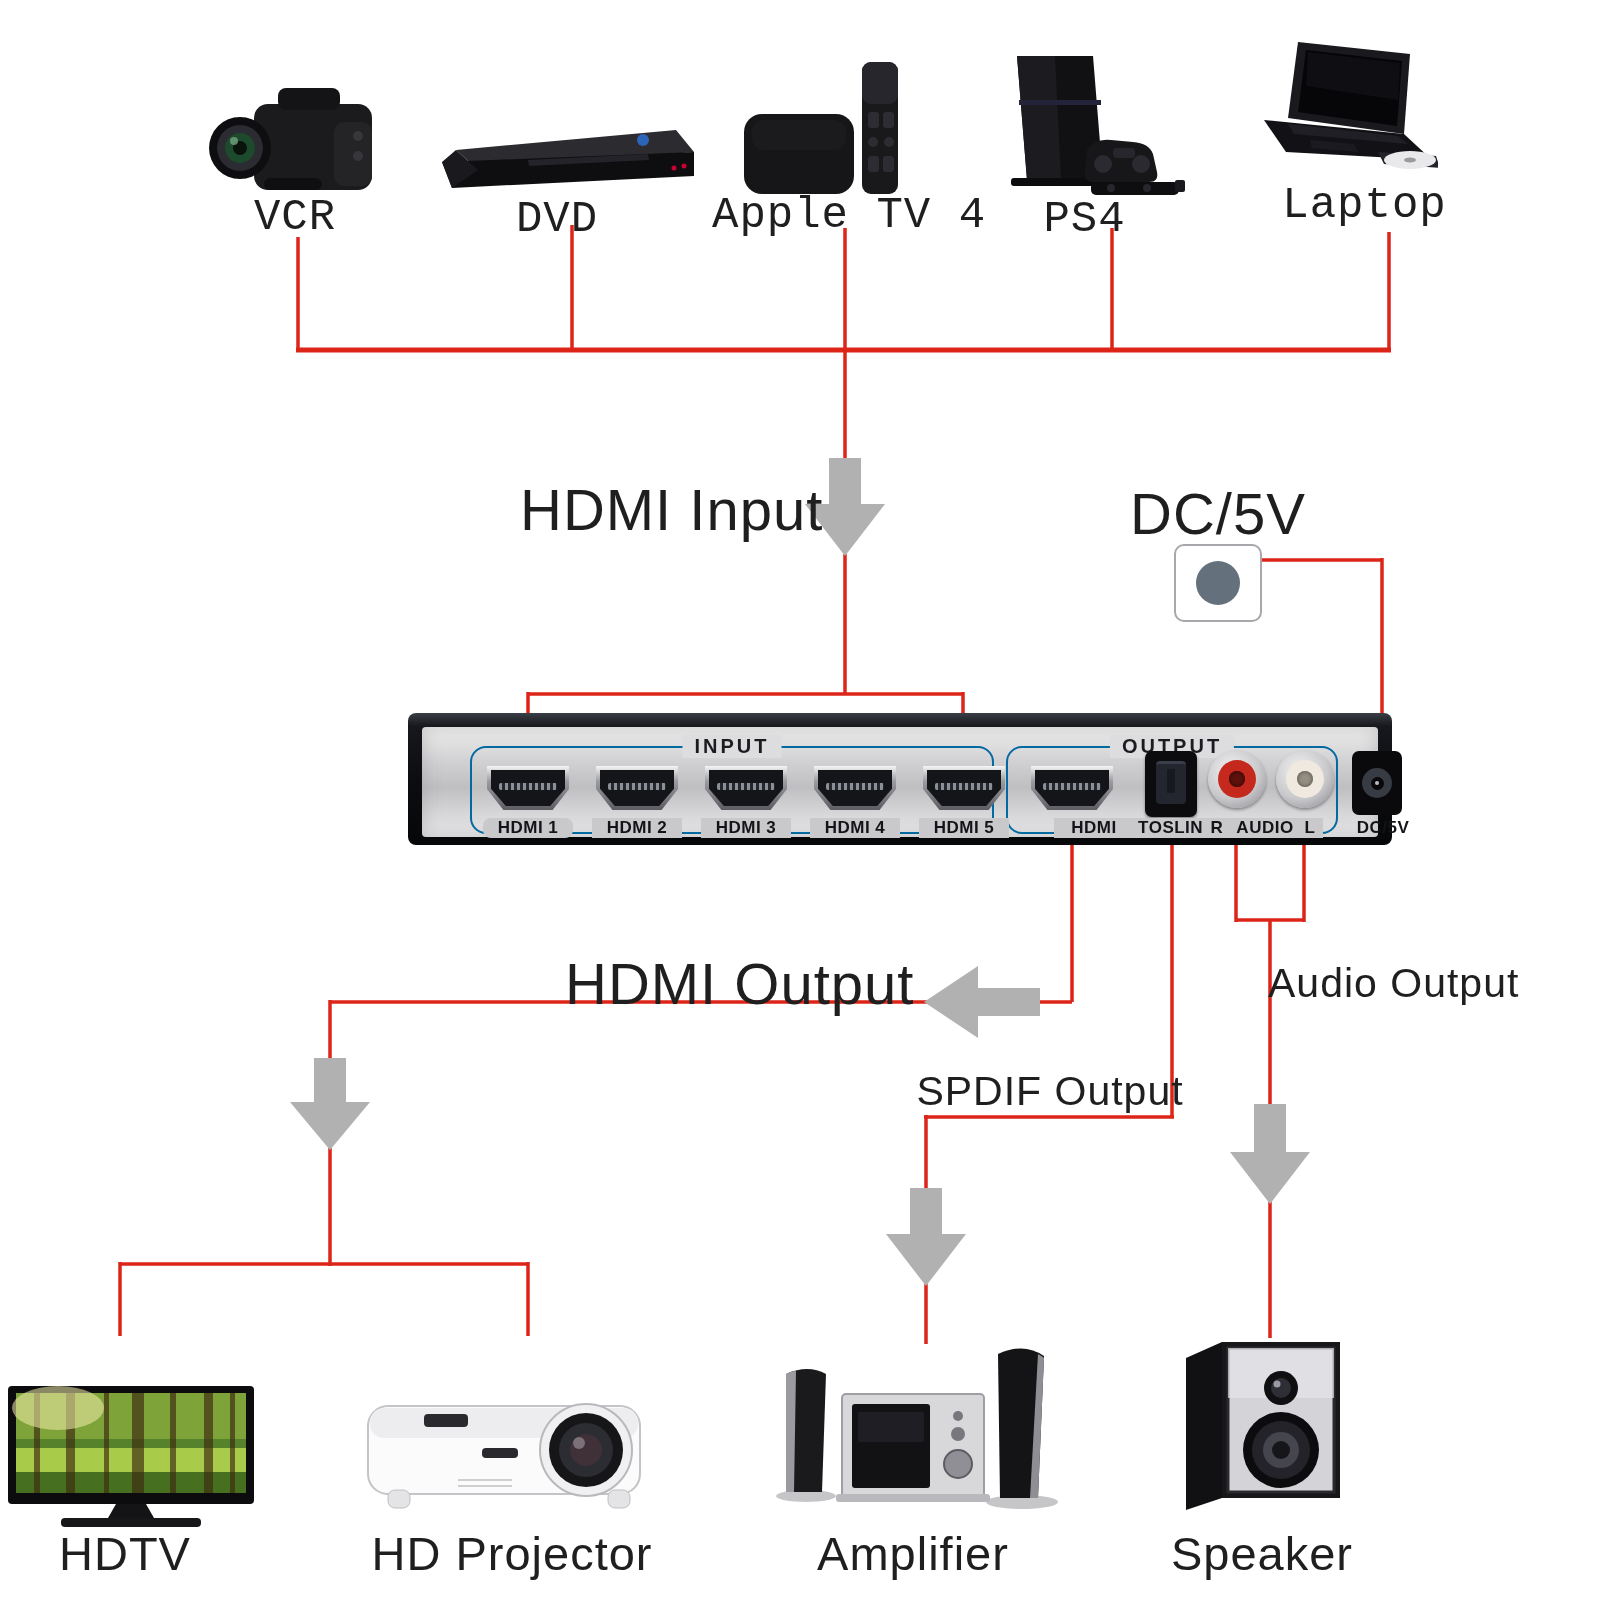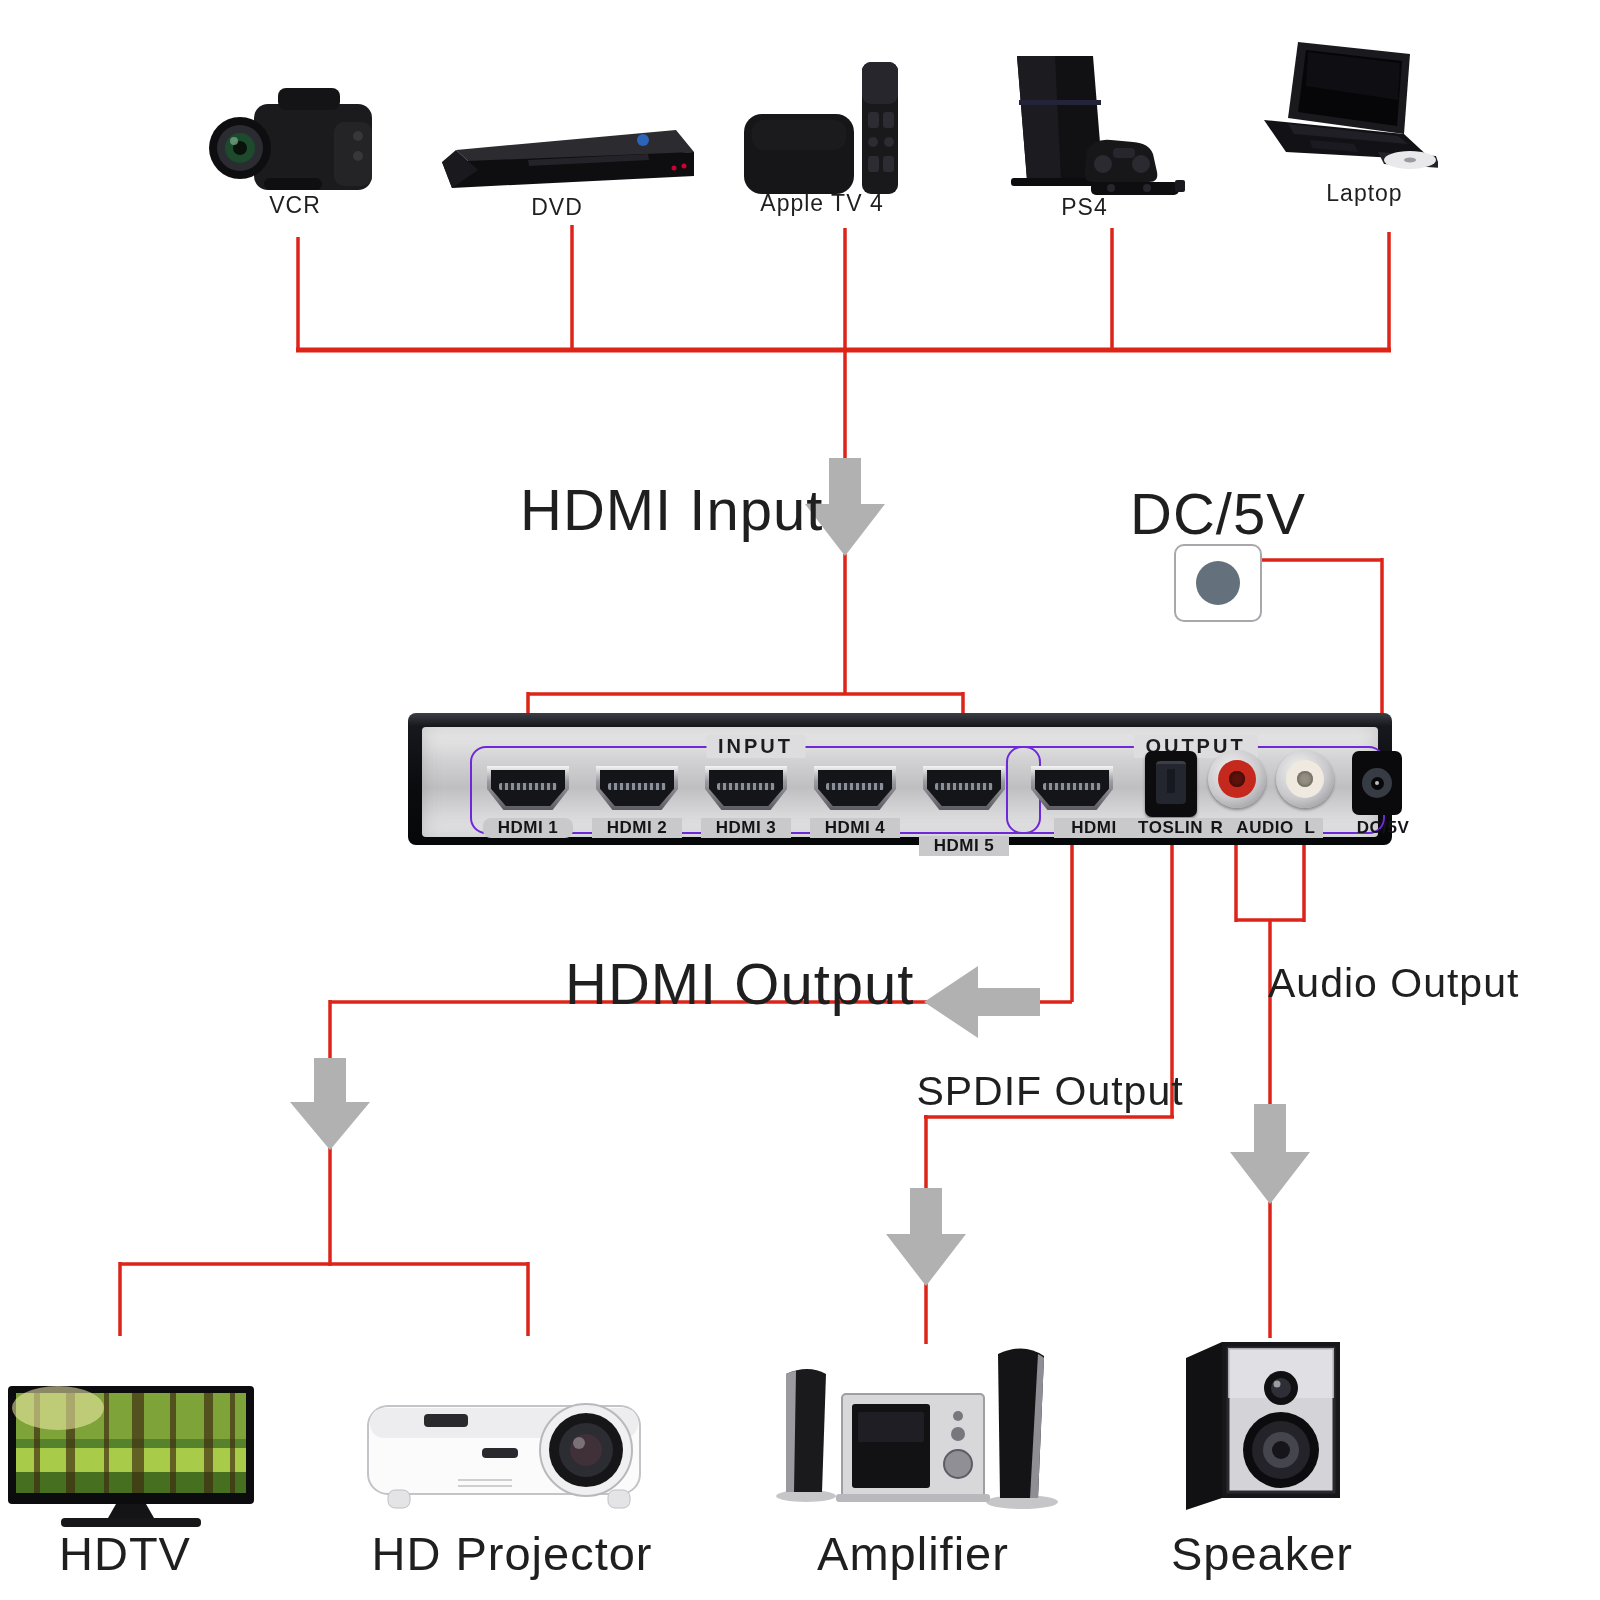--- a/index.html
+++ b/index.html
@@ -1,33 +1,33 @@
 <!DOCTYPE html>
 <html><head>
 <meta charset="utf-8">
 <style>
   html,body{margin:0;padding:0;background:#ffffff;}
   #canvas{position:relative;width:1600px;height:1600px;background:#ffffff;overflow:hidden;
           font-family:"Liberation Sans",sans-serif;color:#1f1f1f;}
   .abs{position:absolute;}
   .lbl{position:absolute;text-align:center;color:#1f1f1f;white-space:nowrap;}
-  .lbl-sm{font-size:23px;letter-spacing:1px;}
+  .lbl-sm{font-size:44px;letter-spacing:1px;font-family:Liberation Mono, monospace;}
   .lbl-lg{font-size:47px;letter-spacing:1px;}
   .lbl-flow{font-size:58px;letter-spacing:1px;}
   .lbl-flow2{font-size:41px;letter-spacing:1px;}
   .icon{position:absolute;}
   .icon svg{display:block;width:100%;height:100%;}
 
   
   #device-body{position:absolute;left:408px;top:713px;width:984px;height:132px;border-radius:8px;
       background:linear-gradient(180deg,#3b3e46 0%,#17181d 10%,#0b0c0f 55%,#060708 100%);}
   #device-face{position:absolute;left:422px;top:727px;width:956px;height:110px;border-radius:4px;
       background:linear-gradient(180deg,#efefef 0%,#d2d2d4 30%,#bfbfc2 55%,#d8d8da 80%,#e9e9ea 100%);
       box-shadow:inset 0 0 18px rgba(120,120,125,.35);}
-  .bracket{position:absolute;border:2px solid #6d28d9;border-radius:16px;padding-left:47px;}
+  .bracket{position:absolute;border:2px solid #0369a1;border-radius:16px;}
   .sec-lbl{position:absolute;top:-13px;left:50%;transform:translateX(-50%);
       font-size:20px;font-weight:600;letter-spacing:3px;background:#dddddf;padding:0 12px;color:#1c1c20;}
   .port-lbl{position:absolute;font-size:17px;font-weight:bold;letter-spacing:.5px;color:#141418;
       background:#c9c9cb;padding:0 7px;line-height:20px;text-align:center;}
   .hdmi-port{position:absolute;width:82px;height:44px;
       clip-path:polygon(0 0,100% 0,100% 52%,80% 100%,20% 100%,0 52%);
       background:linear-gradient(180deg,#f5f5f5,#9a9aa0 35%,#5c5c62);}
   .hdmi-port .in1{position:absolute;left:4px;top:4px;right:4px;bottom:4px;
       clip-path:polygon(0 0,100% 0,100% 52%,80% 100%,20% 100%,0 52%);
       background:#141519;}
@@ -228,21 +228,21 @@
   <div class="abs" style="left:1352px;top:751px;width:50px;height:64px;background:#0a0a0c;border-radius:7px;">
     <div style="position:absolute;left:50%;top:50%;width:30px;height:30px;margin:-15px 0 0 -15px;border-radius:50%;background:#363b44;"></div>
     <div style="position:absolute;left:50%;top:50%;width:13px;height:13px;margin:-6.5px 0 0 -6.5px;border-radius:50%;background:#08080a;"></div>
     <div style="position:absolute;left:50%;top:50%;width:4px;height:4px;margin:-2px 0 0 -2px;border-radius:50%;background:#b9bdc4;"></div>
   </div>
 
   <div class="port-lbl" style="left:483px;top:818px;width:76px;border-radius:8px;">HDMI 1</div>
   <div class="port-lbl" style="left:592px;top:818px;width:76px;">HDMI 2</div>
   <div class="port-lbl" style="left:701px;top:818px;width:76px;text-align:center;">HDMI 3</div>
   <div class="port-lbl" style="left:810px;top:818px;width:76px;">HDMI 4</div>
-  <div class="port-lbl" style="left:919px;top:836px;width:76px;">HDMI 5</div>
+  <div class="port-lbl" style="left:919px;top:818px;width:76px;">HDMI 5</div>
   <div class="port-lbl" style="left:1038px;top:818px;width:66px;margin-left:16px;">HDMI</div>
   <div class="port-lbl" style="left:1124px;top:818px;width:92px;">TOSLINK</div>
   <div class="port-lbl" style="left:1203px;top:818px;width:22px;padding:0 3px;">R</div>
   <div class="port-lbl" style="left:1231px;top:818px;width:62px;padding:0 3px;">AUDIO</div>
   <div class="port-lbl" style="left:1297px;top:818px;width:20px;padding:0 3px;">L</div>
   <div class="port-lbl" style="left:1341px;top:818px;width:70px;background:transparent;">DC/5V</div>
 
   <div class="icon" style="left:8px;top:1386px;width:246px;height:146px;">
     <svg viewBox="0 0 246 146">
       <rect x="0" y="0" width="246" height="118" rx="4" fill="#0c0c0e"></rect>

